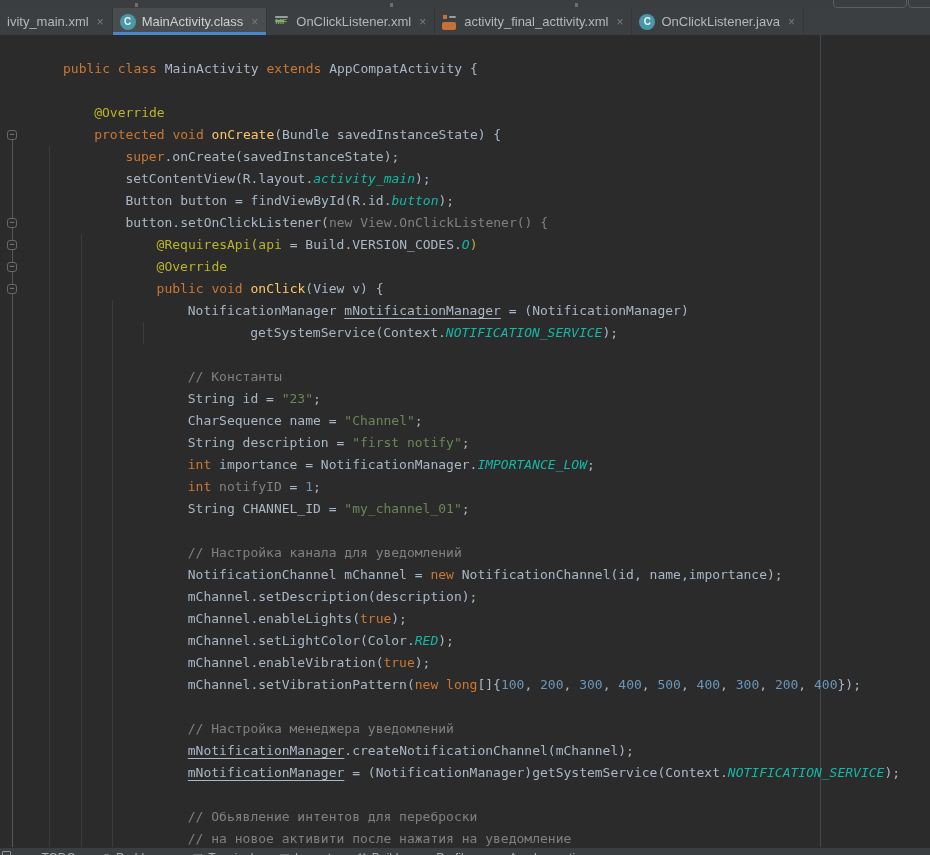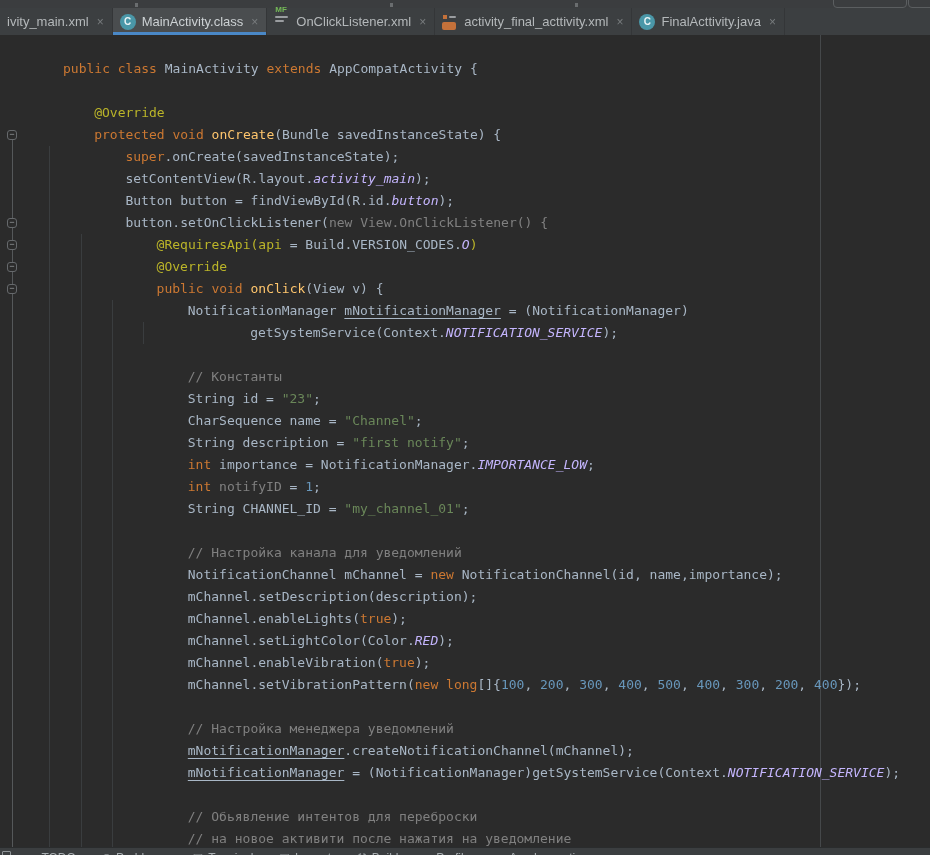--- a/index.html
+++ b/index.html
@@ -14,40 +14,40 @@
   .tabbar{position:absolute;left:0;top:8px;width:930px;height:27px;background:#3c3f41;display:flex;align-items:stretch;}
   .tab{position:relative;display:flex;align-items:center;gap:6px;padding:0 8px 0 7px;font-size:13px;color:#b4b8ba;border-right:1px solid #343638;cursor:default;white-space:nowrap;}
   .tab.active{background:#4a4d4f;color:#ccd1d3;}
   .tab .underline{position:absolute;left:0;right:0;bottom:0;height:3px;background:#4a88c7;}
   .tab .close{color:#787c7e;font-size:12px;margin-left:2px;}
   .cicon{width:16px;height:16px;border-radius:50%;background:#4a97a8;color:#eaf4f6;font-size:10px;font-weight:bold;display:flex;align-items:center;justify-content:center;flex:0 0 auto;}
   .ficon{position:relative;width:16px;height:16px;flex:0 0 auto;}
   .ficon .bar{position:absolute;height:2px;background:#9a9da0;border-radius:1px;}
   .ficon .b1{left:1px;top:2px;width:13px;}
   .ficon .b2{left:1px;top:6px;width:9px;}
-  .ficon .mf{position:absolute;left:1px;bottom:16px;font-size:8px;font-weight:bold;color:#74b857;letter-spacing:0;line-height:8px;}
+  .ficon .mf{position:absolute;left:1px;bottom:4px;font-size:8px;font-weight:bold;color:#74b857;letter-spacing:0;line-height:8px;}
   .ficon .orangeblk{position:absolute;left:0;bottom:0;width:14px;height:8px;background:#c4713a;border-radius:2px;}
   .ficon .dot{position:absolute;left:1px;top:1px;width:4px;height:4px;background:#c4713a;}
 
   
   .editor{position:absolute;left:0;top:35px;width:930px;height:812px;background:#2b2b2b;overflow:hidden;}
   .vguide{position:absolute;width:1px;background:#3a3d3f;}
   .marginline{position:absolute;left:820px;top:0;width:1px;height:812px;background:#45484a;}
   .foldline{position:absolute;left:12px;width:1px;background:#55585a;}
   .foldmark{position:absolute;left:7px;width:10px;height:10px;box-sizing:border-box;border:1px solid #66696c;border-radius:3px;background:#2b2b2b;color:#9da1a4;font-size:9px;line-height:7px;text-align:center;}
   .code{position:absolute;left:0;top:23px;font-family:"DejaVu Sans Mono",monospace;font-size:13px;line-height:22px;white-space:pre;}
   .code-line{height:22px;margin-left:45px;}
   .tk-kw{color:#cc7832;}
   .tk-def{color:#a9b7c6;}
   .tk-ann{color:#bbb529;}
   .tk-mth{color:#ffc66d;}
   .tk-str{color:#6a8759;}
   .tk-num{color:#6897bb;}
   .tk-cmt{color:#808080;}
-  .tk-const{color:#c4b5fd;font-style:italic;}
+  .tk-const{color:#14b8a6;font-style:italic;}
   .tk-gray{color:#808080;}
   .tk-udef{color:#a9b7c6;text-decoration:underline;text-underline-offset:3px;}
 
   
   .bottombar{position:absolute;left:0;top:847px;width:930px;height:26px;background:#3b3e40;border-top:1px solid #2a2c2d;display:flex;align-items:flex-start;gap:26px;padding:3px 0 0 30px;box-sizing:border-box;font-size:12px;color:#a7adb0;}
   .bbitem{display:flex;align-items:flex-start;gap:5px;white-space:nowrap;}
   .bbicon{font-size:11px;color:#8f9497;line-height:12px;}
   .bbpartial{position:absolute;left:2px;top:3px;width:7px;height:7px;border:1px solid #8f9497;border-radius:1px;}
 </style>
 </head>
@@ -91,21 +91,21 @@
         <span class="ficon">
           <span class="dot"></span>
           <span class="bar b2" style="left:7px;width:7px;top:2px"></span>
           <span class="orangeblk"></span>
         </span>
         <span>activity_final_acttivity.xml</span>
         <span class="close">×</span>
       </div>
       <div class="tab">
         <span class="cicon">C</span>
-        <span>FinalActtivity.java</span>
+        <span>OnClickListener.java</span>
         <span class="close">×</span>
       </div>
     </div>
 
   <div class="editor">
     <div class="marginline"></div>
     <div class="vguide" style="left:49px;top:111px;height:701px"></div>
     <div class="vguide" style="left:81px;top:199px;height:613px"></div>
     <div class="vguide" style="left:112px;top:265px;height:547px"></div>
     <div class="vguide" style="left:143px;top:287px;height:22px"></div>

